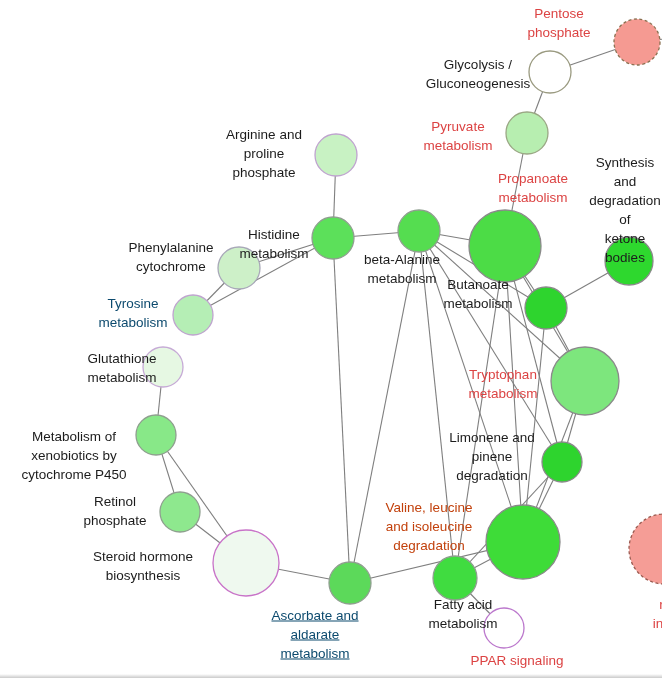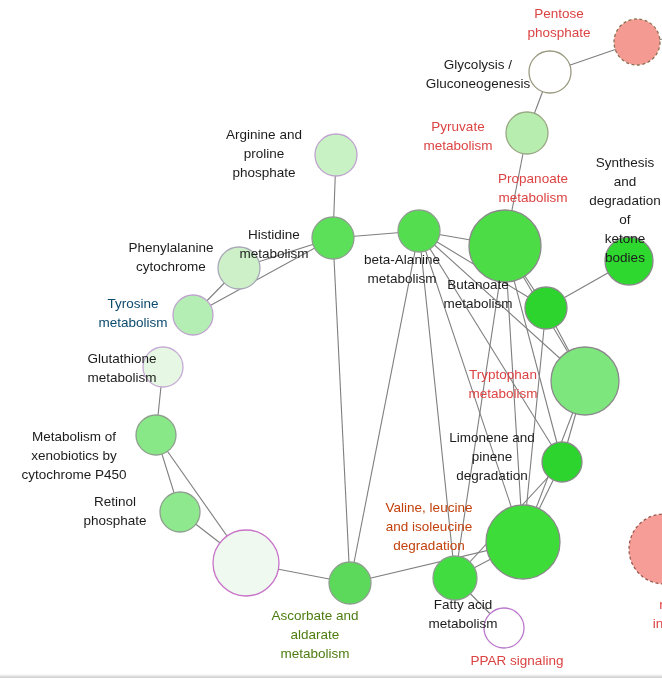--- a/index.html
+++ b/index.html
@@ -103,21 +103,23 @@
 cytochrome</div>
       <div class="nlabel" style="left: 133px; top: 313px; color: #0c4a6e;">Tyrosine
 metabolism</div>
       <div class="nlabel" style="left: 96px; top: 368px; color: rgb(28, 28, 28); margin-left: 26px;">Glutathione
 metabolism</div>
       <div class="nlabel" style="left: 74px; top: 437px; color: rgb(28, 28, 28); margin-top: 18px;">Metabolism of
 xenobiotics by
 cytochrome P450</div>
       <div class="nlabel" style="left: 115px; top: 511px; color: rgb(28, 28, 28);">Retinol
 phosphate</div>
-      <div class="nlabel" style="left: 315px; top: 634px; color: #4d7c0f;">Ascorbate and
+      <div class="nlabel" style="left: 143px; top: 566px; color: rgb(28, 28, 28);">Steroid hormone
+biosynthesis</div>
+      <div class="nlabel" style="left: 315px; top: 634px; color: #0c4a6e; text-decoration: underline;">Ascorbate and
 aldarate
 metabolism</div>
       <div class="nlabel" style="left: 431px; top: 614px; color: rgb(28, 28, 28); margin-left: 32px;">Fatty acid
 metabolism</div>
       <div class="nlabel" style="left: 517px; top: 660px; color: rgb(220, 67, 67);">PPAR signaling</div>
       <div class="nlabel" style="left: 429px; top: 526px; color: #c2410c;">Valine, leucine
 and isoleucine
 degradation</div>
       <div class="nlabel" style="left: 503px; top: 384px; color: rgb(220, 67, 67);">Tryptophan
 metabolism</div>

